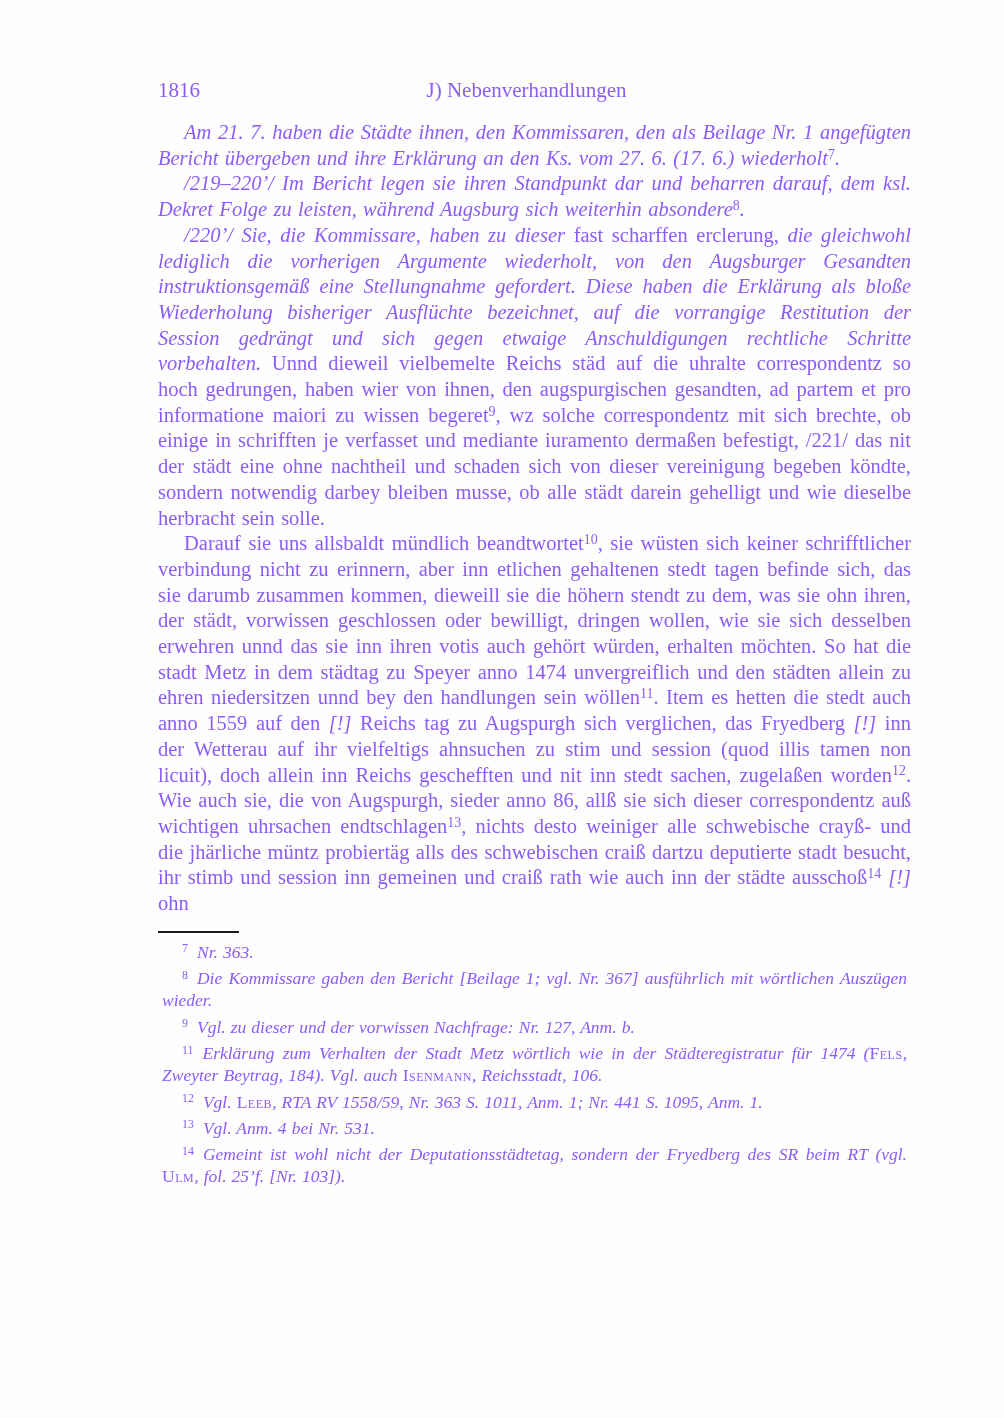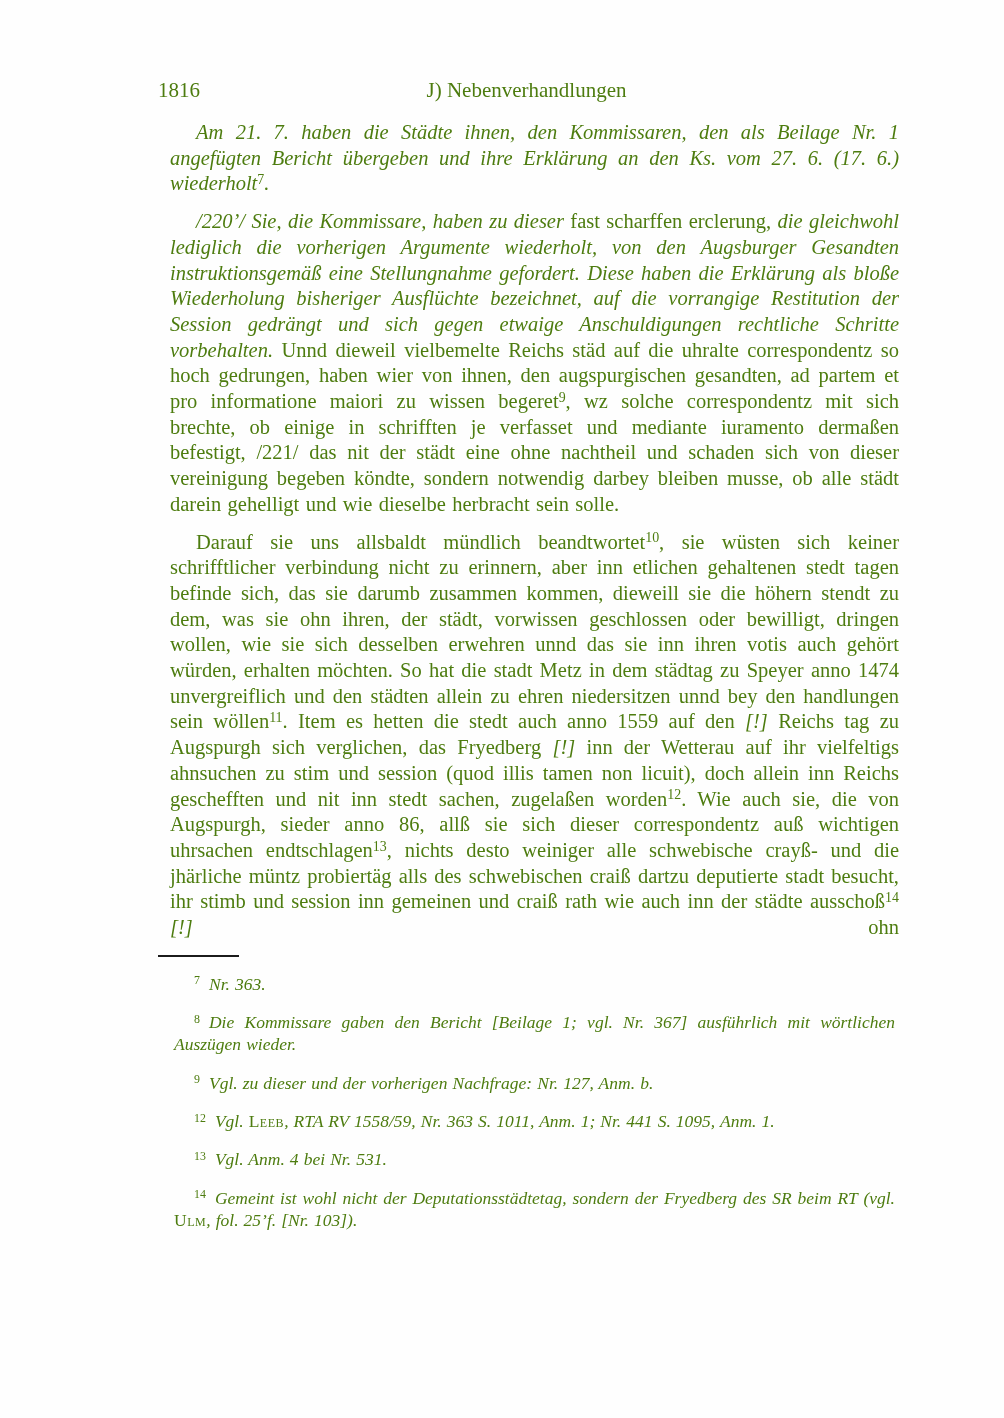--- a/index.html
+++ b/index.html
@@ -6,21 +6,21 @@
     margin: 0;
     padding: 0;
     background: #e8e8e8;
   }
   .page {
     position: relative;
     width: 1004px;
     height: 1418px;
     margin: 0 auto;
     background: #fefefe;
-    color: #4d7c0f;
+    color: #8b5cf6;
     font-family: "Liberation Serif", "DejaVu Serif", serif;
     overflow: hidden;
   }
   .content {
     position: absolute;
     left: 158px;
     top: 78px;
     width: 753px;
   }
   .page-header {
@@ -35,21 +35,21 @@
     top: 0;
   }
   .running-head {
     position: absolute;
     left: 0;
     right: 16px;
     top: 0;
     text-align: center;
   }
   .body-text p.para {
-    margin: 12px;
+    margin: 0;
     font-size: 20.5px;
     line-height: 25.7px;
     text-align: justify;
     text-indent: 26px;
     word-spacing: 0.06em;
   }
   .body-text p.para.cont {
     text-align-last: justify;
   }
   .it { font-style: italic; }
@@ -63,21 +63,21 @@
     top: 0.12em;
     vertical-align: super;
   }
   .footnote-divider {
     width: 81px;
     height: 0;
     border-top: 2px solid #1b1b1b;
     margin: 14px 0 8px 0;
   }
   .footnote-list p.footnote {
-    margin: 16px;
+    margin: 4px;
     font-size: 17.5px;
     line-height: 22.3px;
     text-align: justify;
     text-indent: 20px;
     word-spacing: 0.04em;
   }
   .footnote-list sup.fn-num {
     margin-right: 9px;
   }
 </style>
@@ -87,29 +87,31 @@
 <div class="page">
   <div class="content">
 
     <div class="page-header">
       <span class="folio">1816</span>
       <span class="running-head">J) Nebenverhandlungen</span>
     </div>
 
     <div class="body-text">
         <p class="para"><span class="it">Am 21. 7. haben die Städte ihnen, den Kommissaren, den als Beilage Nr. 1 angefügten Bericht übergeben und ihre Erklärung an den Ks. vom 27. 6. (17. 6.) wiederholt</span><sup class="su">7</sup><span class="it">.</span></p>
+        <p class="para"><span class="it">/219–220’/ Im Bericht legen sie ihren Standpunkt dar und beharren darauf, dem ksl. Dekret Folge zu leisten, während Augsburg sich weiterhin absondere</span><sup class="su">8</sup><span class="it">.</span></p>
         <p class="para"><span class="it">/220’/ Sie, die Kommissare, haben zu dieser </span><span>fast scharffen erclerung, </span><span class="it">die gleichwohl lediglich die vorherigen Argumente wiederholt, von den Augsburger Gesandten instruktionsgemäß eine Stellungnahme gefordert. Diese haben die Erklärung als bloße Wiederholung bisheriger Ausflüchte bezeichnet, auf die vorrangige Restitution der Session gedrängt und sich gegen etwaige Anschuldigungen rechtliche Schritte vorbehalten. </span><span>Unnd dieweil vielbemelte Reichs städ auf die uhralte correspondentz so hoch gedrungen, haben wier von ihnen, den augspurgischen gesandten, ad partem et pro informatione maiori zu wissen begeret</span><sup class="su">9</sup><span>, wz solche correspondentz mit sich brechte, ob einige in schrifften je verfasset und mediante iuramento dermaßen befestigt, /221/ das nit der städt eine ohne nachtheil und schaden sich von dieser vereinigung begeben köndte, sondern notwendig darbey bleiben musse, ob alle städt darein gehelligt und wie dieselbe herbracht sein solle.</span></p>
         <p class="para cont"><span>Darauf sie uns allsbaldt mündlich beandtwortet</span><sup class="su">10</sup><span>, sie wüsten sich keiner schrifftlicher verbindung nicht zu erinnern, aber inn etlichen gehaltenen stedt tagen befinde sich, das sie darumb zusammen kommen, dieweill sie die höhern stendt zu dem, was sie ohn ihren, der städt, vorwissen geschlossen oder bewilligt, dringen wollen, wie sie sich desselben erwehren unnd das sie inn ihren votis auch gehört würden, erhalten möchten. So hat die stadt Metz in dem städtag zu Speyer anno 1474 unvergreiflich und den städten allein zu ehren niedersitzen unnd bey den handlungen sein wöllen</span><sup class="su">11</sup><span>. Item es hetten die stedt auch anno 1559 auf den </span><span class="it">[!]</span><span> Reichs tag zu Augspurgh sich verglichen, das Fryedberg </span><span class="it">[!]</span><span> inn der Wetterau auf ihr vielfeltigs ahnsuchen zu stim und session (quod illis tamen non licuit), doch allein inn Reichs geschefften und nit inn stedt sachen, zugelaßen worden</span><sup class="su">12</sup><span>. Wie auch sie, die von Augspurgh, sieder anno 86, allß sie sich dieser correspondentz auß wichtigen uhrsachen endtschlagen</span><sup class="su">13</sup><span>, nichts desto weiniger alle schwebische crayß- und die jhärliche müntz probiertäg alls des schwebischen craiß dartzu deputierte stadt besucht, ihr stimb und session inn gemeinen und craiß rath wie auch inn der städte ausschoß</span><sup class="su">14</sup><span> </span><span class="it">[!]</span><span> ohn</span></p>
       </div>
 
     <div class="footnote-divider"></div>
 
     <div class="footnote-list">
         <p class="footnote"><sup class="fn-num">7</sup><span class="it">Nr. 363.</span></p>
         <p class="footnote"><sup class="fn-num">8</sup><span class="it">Die Kommissare gaben den Bericht [Beilage 1; vgl. Nr. 367] ausführlich mit wörtlichen Auszügen wieder.</span></p>
-        <p class="footnote"><sup class="fn-num">9</sup><span class="it">Vgl. zu dieser und der vorherigen Nachfrage: Nr. 127, Anm. b.</span></p>
+        <p class="footnote"><sup class="fn-num">9</sup><span class="it">Vgl. zu dieser und der vorwissen Nachfrage: Nr. 127, Anm. b.</span></p>
+        <p class="footnote"><sup class="fn-num">11</sup><span class="it">Erklärung zum Verhalten der Stadt Metz wörtlich wie in der Städteregistratur für 1474 (</span><span class="sc">Fels</span><span class="it">, Zweyter Beytrag, 184). Vgl. auch </span><span class="sc">Isenmann</span><span class="it">, Reichsstadt, 106.</span></p>
         <p class="footnote"><sup class="fn-num">12</sup><span class="it">Vgl. </span><span class="sc">Leeb</span><span class="it">, RTA RV 1558/59, Nr. 363 S. 1011, Anm. 1; Nr. 441 S. 1095, Anm. 1.</span></p>
         <p class="footnote"><sup class="fn-num">13</sup><span class="it">Vgl. Anm. 4 bei Nr. 531.</span></p>
         <p class="footnote"><sup class="fn-num">14</sup><span class="it">Gemeint ist wohl nicht der Deputationsstädtetag, sondern der Fryedberg des SR beim RT (vgl. </span><span class="it sc it-sc">Ulm</span><span class="it">, fol. 25’f. [Nr. 103]).</span></p>
       </div>
 
   </div>
 </div>
 
 </body></html>

